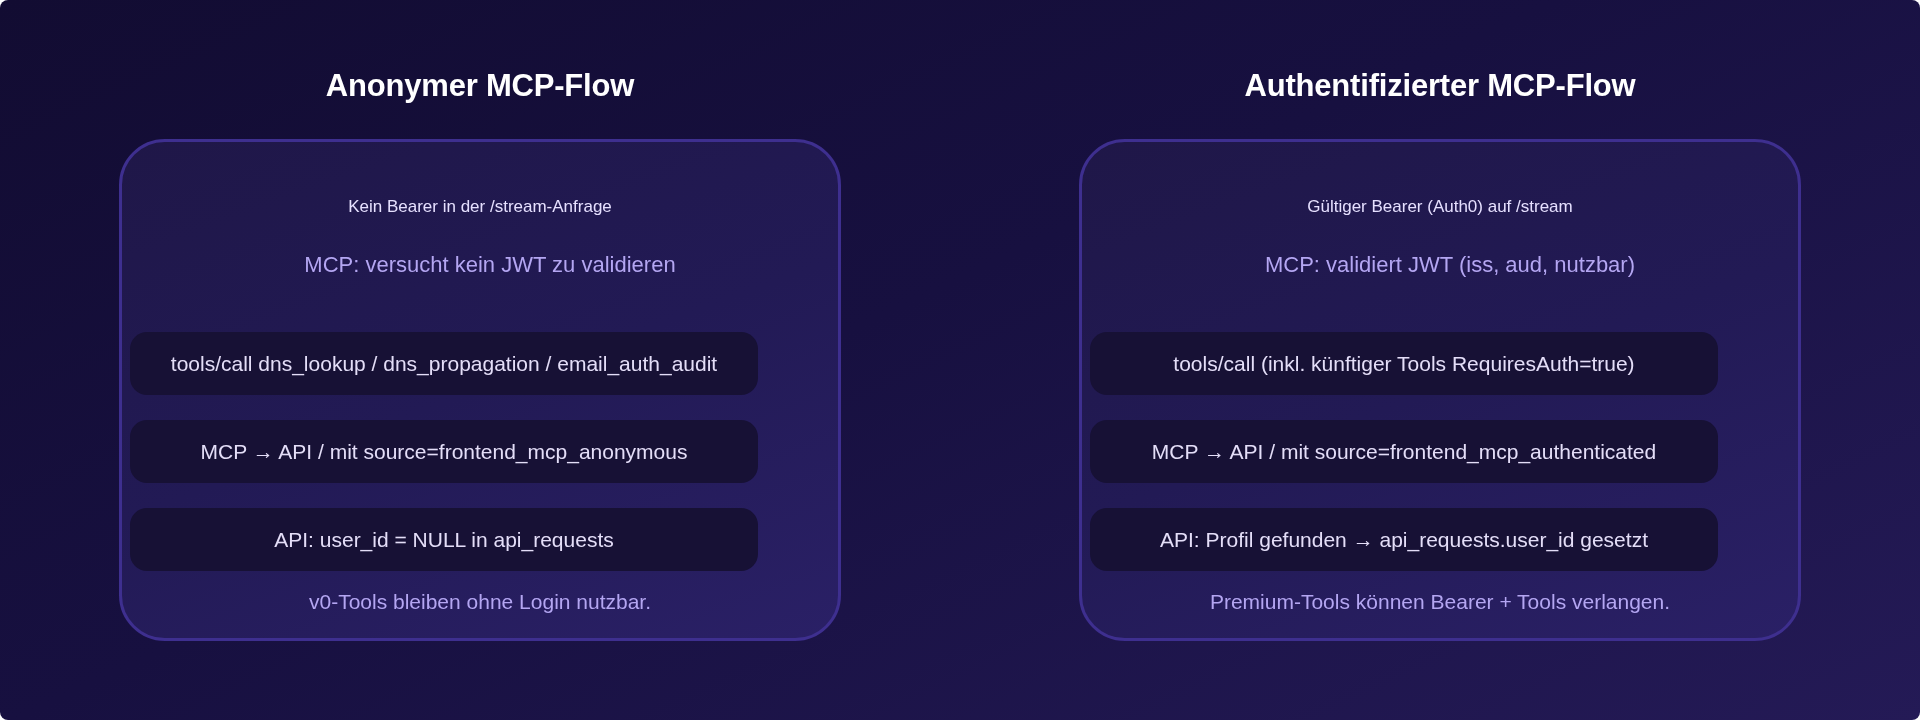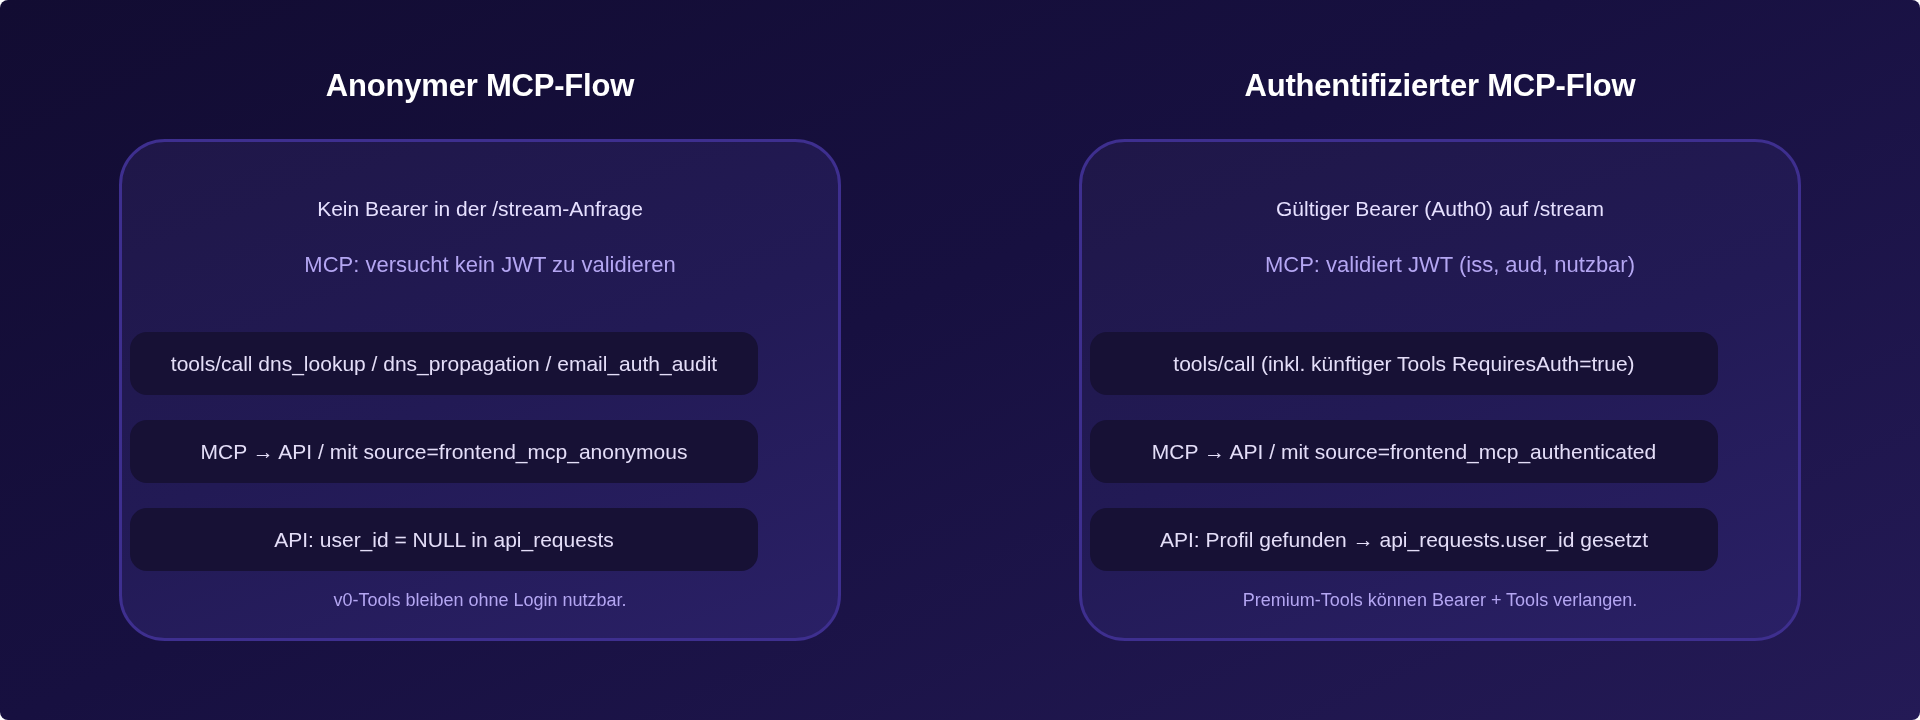--- a/index.html
+++ b/index.html
@@ -49,21 +49,21 @@
       border-radius: 46px;
       background: linear-gradient(160deg, #1f1748 0%, #221a55 50%, #2a2066 100%);
     }
     .card-headline {
       position: absolute;
       top: 55px;
       left: 0;
       width: 716px;
       text-align: center;
       color: #e6e0ff;
-      font-size: 21px;
+      font-size: 17px;
     }
     .card-subline {
       position: absolute;
       top: 110px;
       left: 0;
       width: 736px;
       text-align: center;
       color: #b4a6f2;
       font-size: 22px;
     }
@@ -84,21 +84,21 @@
     .step.s0 { top: 190px; }
     .step.s1 { top: 278px; }
     .step.s2 { top: 366px; }
     .card-footer {
       position: absolute;
       top: 448px;
       left: 0;
       width: 716px;
       text-align: center;
       color: #b4a6f2;
-      font-size: 18px;
+      font-size: 21px;
     }
   </style>
 </head>
 <body>
 
 <div class="canvas">
 
   <div class="column left">
     <div class="flow-title">Anonymer MCP-Flow</div>
     <div class="card">

